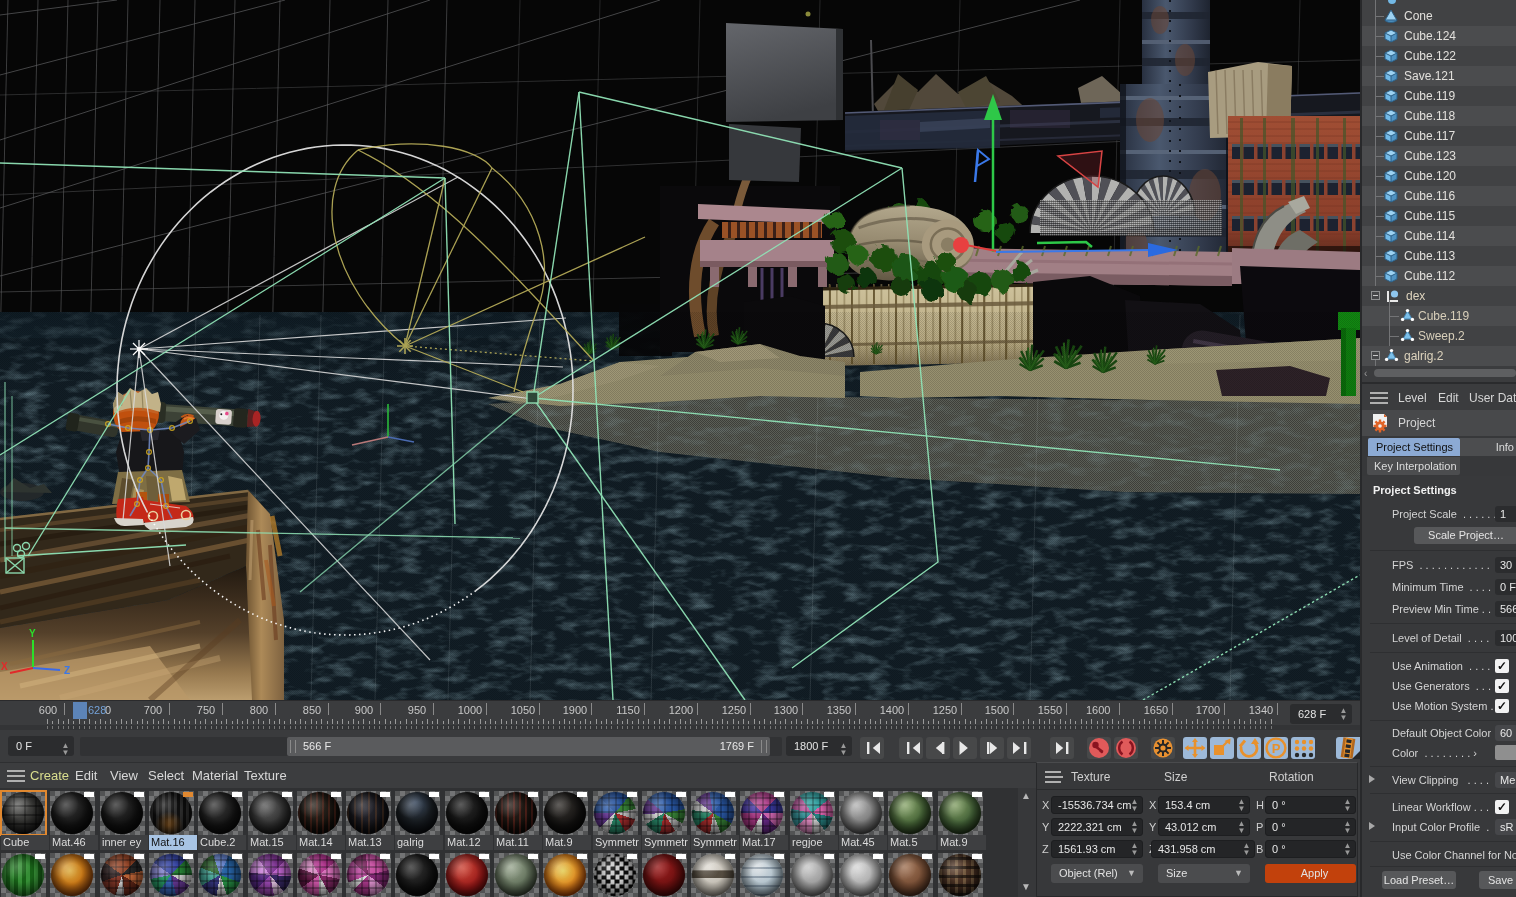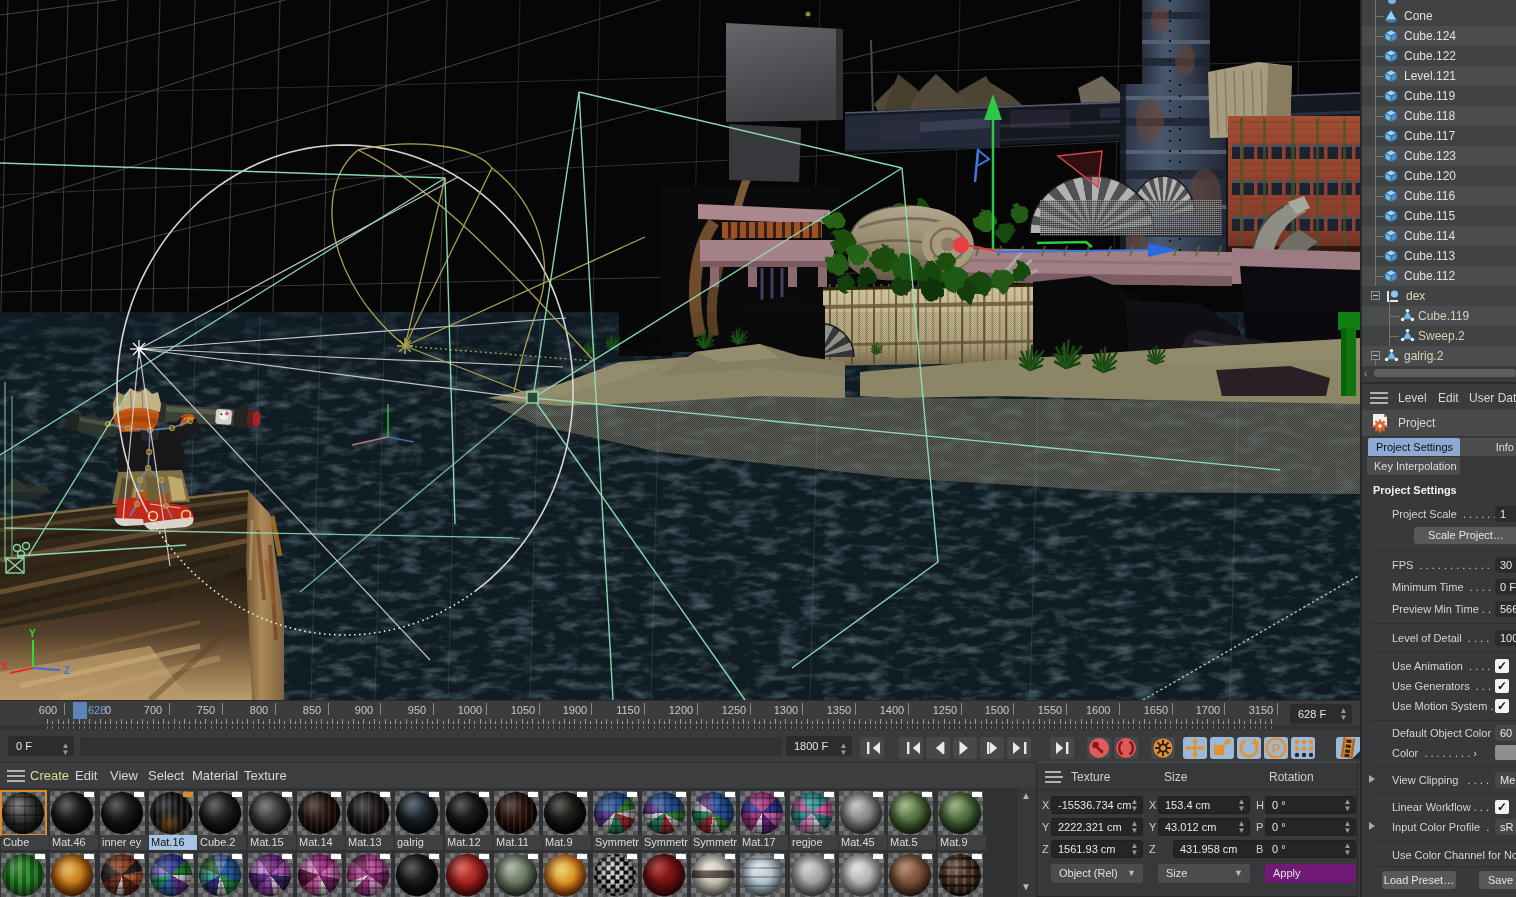--- a/index.html
+++ b/index.html
@@ -826,21 +826,21 @@
       <div class="abs txt" style="left:980px;top:3px;width:34px;text-align:center;color:#c8c8c8">1500</div>
       <div class="abs" style="left:1013px;top:2px;width:1px;height:12px;background:#8a8a8a"></div>
       <div class="abs txt" style="left:1033px;top:3px;width:34px;text-align:center;color:#c8c8c8">1550</div>
       <div class="abs" style="left:1066px;top:2px;width:1px;height:12px;background:#8a8a8a"></div>
       <div class="abs txt" style="left:1086px;top:3px;width:34px;text-align:left;color:#c8c8c8">1600</div>
       <div class="abs" style="left:1119px;top:2px;width:1px;height:12px;background:#8a8a8a"></div>
       <div class="abs txt" style="left:1139px;top:3px;width:34px;text-align:center;color:#c8c8c8">1650</div>
       <div class="abs" style="left:1172px;top:2px;width:1px;height:12px;background:#8a8a8a"></div>
       <div class="abs txt" style="left:1191px;top:3px;width:34px;text-align:center;color:#c8c8c8">1700</div>
       <div class="abs" style="left:1224px;top:2px;width:1px;height:12px;background:#8a8a8a"></div>
-      <div class="abs txt" style="left:1244px;top:3px;width:34px;text-align:center;color:#c8c8c8">3150</div>
+      <div class="abs txt" style="left:1244px;top:3px;width:34px;text-align:center;color:#c8c8c8">1340</div>
       <div class="abs" style="left:1277px;top:2px;width:1px;height:12px;background:#8a8a8a"></div>
       <div class="abs" style="left:47.0px;top:18px;width:1px;height:5px;background:#9a9a9a"></div>
       <div class="abs" style="left:52.3px;top:20px;width:1px;height:3px;background:#9a9a9a"></div>
       <div class="abs" style="left:57.5px;top:18px;width:1px;height:5px;background:#9a9a9a"></div>
       <div class="abs" style="left:62.8px;top:20px;width:1px;height:3px;background:#9a9a9a"></div>
       <div class="abs" style="left:68.1px;top:18px;width:1px;height:5px;background:#9a9a9a"></div>
       <div class="abs" style="left:73.4px;top:20px;width:1px;height:3px;background:#9a9a9a"></div>
       <div class="abs" style="left:78.6px;top:18px;width:1px;height:5px;background:#9a9a9a"></div>
       <div class="abs" style="left:83.9px;top:20px;width:1px;height:3px;background:#9a9a9a"></div>
       <div class="abs" style="left:89.2px;top:18px;width:1px;height:5px;background:#9a9a9a"></div>
@@ -1302,20 +1302,26 @@
       <div class="abs" style="left:1244.2px;top:25px;width:1px;height:3px;background:#777"></div>
       <div class="abs" style="left:1249.5px;top:25px;width:1px;height:3px;background:#777"></div>
       <div class="abs" style="left:1254.7px;top:25px;width:1px;height:3px;background:#777"></div>
       <div class="abs" style="left:1260.0px;top:25px;width:1px;height:3px;background:#777"></div>
       <div class="abs" style="left:1265.3px;top:25px;width:1px;height:3px;background:#777"></div>
       <div class="abs" style="left:1270.6px;top:25px;width:1px;height:3px;background:#777"></div>
     </div>
 <div class="abs" id="transport">
       <div class="spin" style="left:8px;top:6px;width:66px;height:20px;padding:4px 0 0 8px">0 F<span class="ar" style="top:7px">▲</span><span class="ar" style="top:14px">▼</span></div>
       <div class="abs" style="left:80px;top:7px;width:702px;height:19px;background:#313234;border-radius:2px"></div>
+      <div class="abs" style="left:287px;top:7px;width:483px;height:19px;background:#5a5b5d;border-radius:2px">
+        <div style="position:absolute;left:3px;top:3px;width:6px;height:13px;border-left:1px solid #8a8a8a;border-right:1px solid #8a8a8a"></div>
+        <div style="position:absolute;right:3px;top:3px;width:6px;height:13px;border-left:1px solid #8a8a8a;border-right:1px solid #8a8a8a"></div>
+        <div style="position:absolute;left:16px;top:3px;color:#e8e8e8;font-size:11px">566 F</div>
+        <div style="position:absolute;right:16px;top:3px;color:#e8e8e8;font-size:11px">1769 F</div>
+      </div>
       <div class="spin" style="left:786px;top:6px;width:66px;height:20px;padding:4px 0 0 8px">1800 F<span class="ar" style="top:7px">▲</span><span class="ar" style="top:14px">▼</span></div>
       <div class="tbtn" style="left:860px;width:24px">
         <svg width="24" height="22" viewBox="0 0 24 22">
           <rect x="7" y="5" width="2.4" height="12" fill="#e8e8e8"></rect>
           <path d="M20.0 5 L12.8 11 L20.0 17 Z" fill="#e8e8e8"></path>
         </svg>
       </div>
       <div class="tbtn" style="left:899px;width:24px">
         <svg width="24" height="22" viewBox="0 0 24 22">
           <rect x="8" y="5" width="2.4" height="12" fill="#e8e8e8"></rect>
@@ -1781,26 +1787,26 @@
       <div class="cfield" style="left:228px;top:33px;width:91px">0 °<span class="ar">▲<br>▼</span></div>
       <div class="clab" style="left:5px;top:58px">Y</div>
       <div class="cfield" style="left:14px;top:55px;width:92px">2222.321 cm<span class="ar">▲<br>▼</span></div>
       <div class="clab" style="left:112px;top:58px">Y</div>
       <div class="cfield" style="left:121px;top:55px;width:92px">43.012 cm<span class="ar">▲<br>▼</span></div>
       <div class="clab" style="left:219px;top:58px">P</div>
       <div class="cfield" style="left:228px;top:55px;width:91px">0 °<span class="ar">▲<br>▼</span></div>
       <div class="clab" style="left:5px;top:80px">Z</div>
       <div class="cfield" style="left:14px;top:77px;width:92px">1561.93 cm<span class="ar">▲<br>▼</span></div>
       <div class="clab" style="left:112px;top:80px">Z</div>
-      <div class="cfield" style="left:136px;top:77px;width:104px">431.958 cm<span class="ar">▲<br>▼</span></div>
+      <div class="cfield" style="left:114px;top:77px;width:104px">431.958 cm<span class="ar">▲<br>▼</span></div>
       <div class="clab" style="left:219px;top:80px">B</div>
       <div class="cfield" style="left:228px;top:77px;width:91px">0 °<span class="ar">▲<br>▼</span></div>
       <div class="cdrop" style="left:14px;top:101px;width:92px">Object (Rel)<span style="position:absolute;right:7px;top:4px;color:#bbb;font-size:9px">▼</span></div>
       <div class="cdrop" style="left:121px;top:101px;width:92px">Size<span style="position:absolute;right:7px;top:4px;color:#bbb;font-size:9px">▼</span></div>
-      <div class="cdrop" style="left:228px;top:101px;width:91px;background:#701a75">Apply</div>
+      <div class="cdrop" style="left:228px;top:101px;width:91px;text-align:center;background:#c2410c">Apply</div>
     </div>
 <div class="abs" id="rightpanel">
       <div class="abs" style="left:0;top:0;width:156px;height:6px;background:#414244"></div>
       <div class="abs" style="left:26px;top:-4px;width:8px;height:8px;border-radius:4px;background:#73b9e6"></div>
       <div class="trow" style="top:6px;background:#414244">
         <div class="hline" style="left:13px;top:10px;width:9px;height:1px"></div>
         <svg class="abs" style="left:22px;top:3px" width="14" height="14" viewBox="0 0 14 14">
           <ellipse cx="7" cy="11" rx="6" ry="2.4" fill="#5093c2" stroke="#2c5f85"></ellipse>
           <path d="M7 1 12.8 11 1.2 11Z" fill="#9dd2f2" stroke="#2c5f85"></path>
         </svg>
@@ -1827,21 +1833,21 @@
         <div class="lbl">Cube.122</div>
       </div>
       <div class="trow" style="top:66px;background:#4b4c4e">
         <div class="hline" style="left:13px;top:10px;width:9px;height:1px"></div>
         <svg class="abs" style="left:22px;top:3px" width="14" height="14" viewBox="0 0 14 14">
           <path d="M7 1 13 4 13 10 7 13 1 10 1 4Z" fill="#73b9e6"></path>
           <path d="M1 4 7 7 13 4 7 1Z" fill="#9dd2f2"></path>
           <path d="M7 7 13 4 13 10 7 13Z" fill="#5093c2"></path>
           <path d="M7 1 13 4 13 10 7 13 1 10 1 4Z M1 4 7 7 13 4 M7 7 7 13" stroke="#2c5f85" stroke-width="1" fill="none"></path>
         </svg>
-        <div class="lbl">Level.121</div>
+        <div class="lbl">Save.121</div>
       </div>
       <div class="trow" style="top:86px;background:#414244">
         <div class="hline" style="left:13px;top:10px;width:9px;height:1px"></div>
         <svg class="abs" style="left:22px;top:3px" width="14" height="14" viewBox="0 0 14 14">
           <path d="M7 1 13 4 13 10 7 13 1 10 1 4Z" fill="#73b9e6"></path>
           <path d="M1 4 7 7 13 4 7 1Z" fill="#9dd2f2"></path>
           <path d="M7 7 13 4 13 10 7 13Z" fill="#5093c2"></path>
           <path d="M7 1 13 4 13 10 7 13 1 10 1 4Z M1 4 7 7 13 4 M7 7 7 13" stroke="#2c5f85" stroke-width="1" fill="none"></path>
         </svg>
         <div class="lbl">Cube.119</div>

